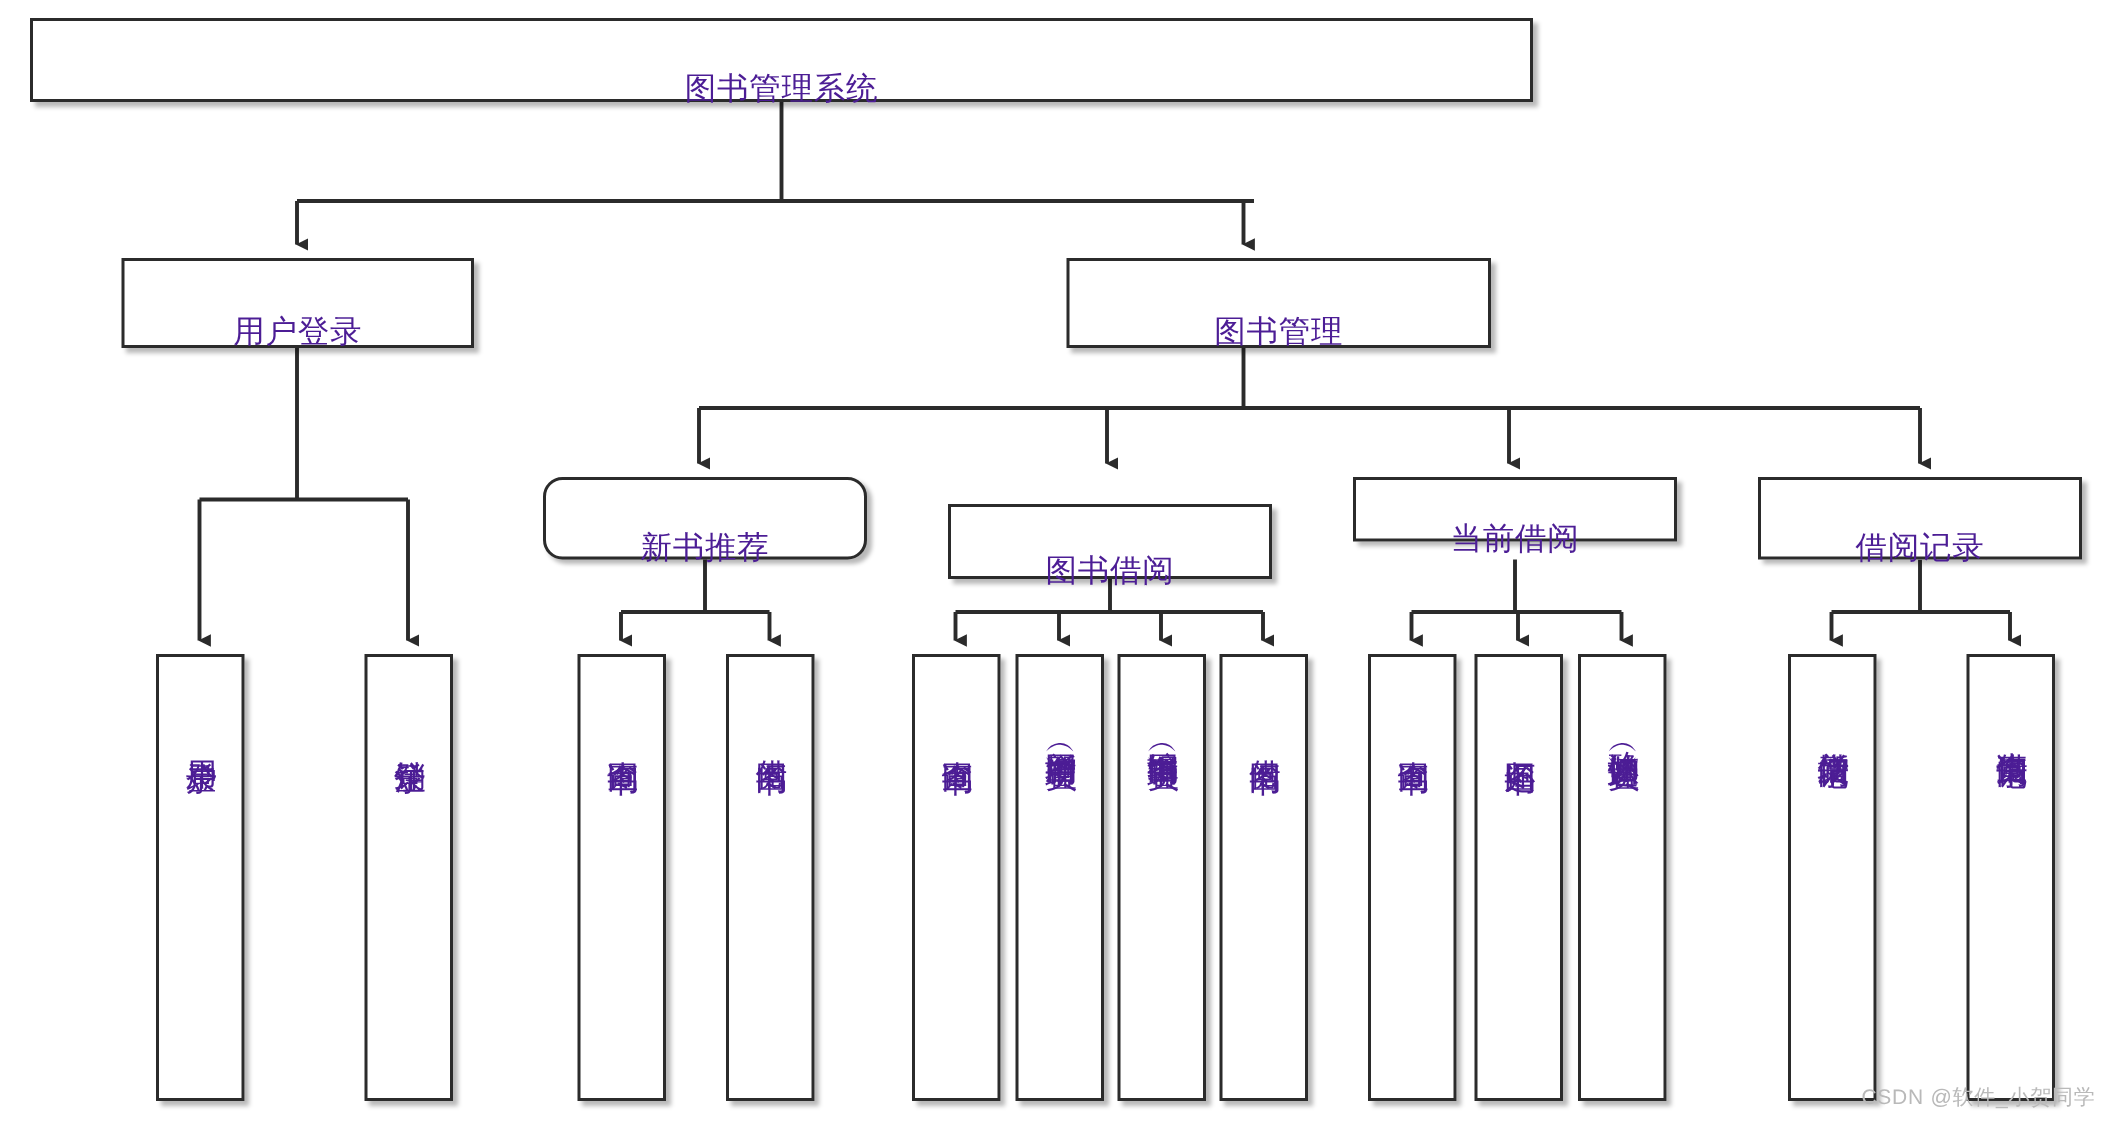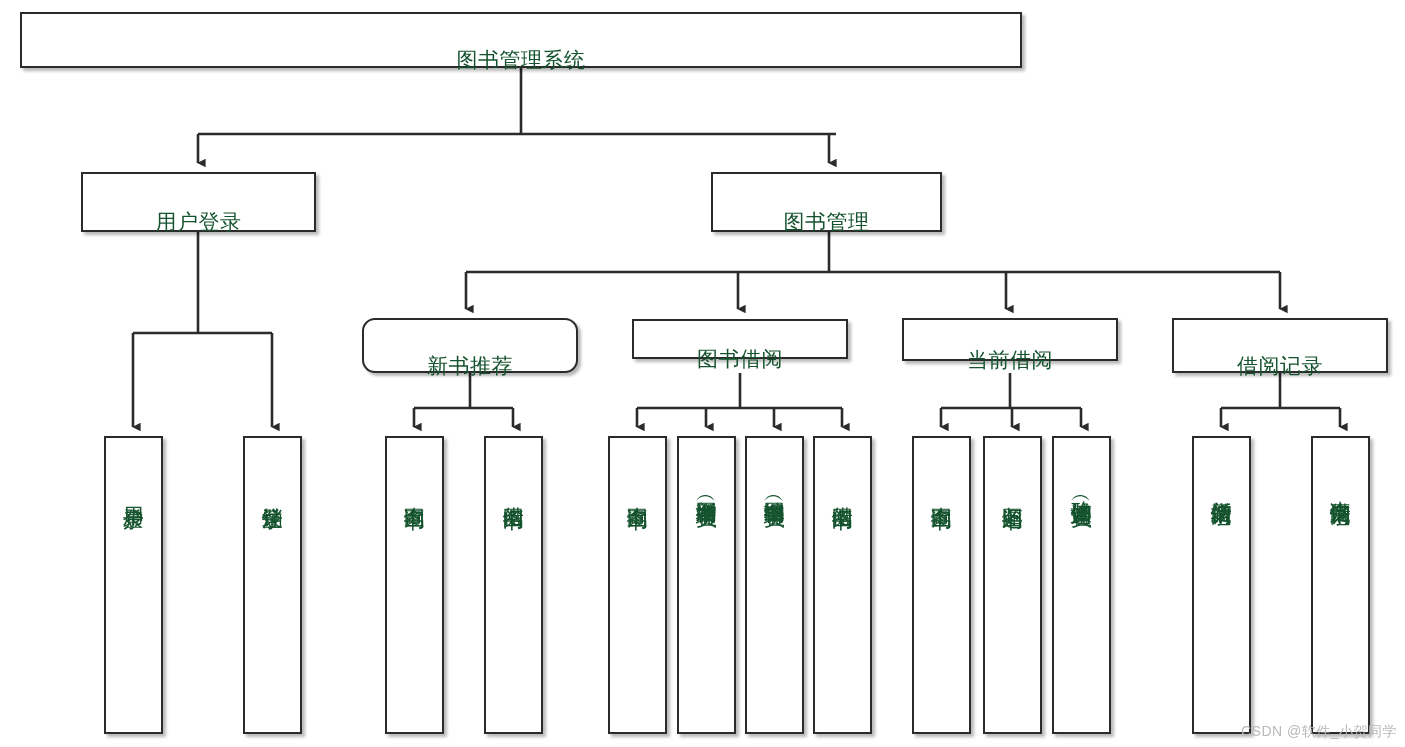--- a/index.html
+++ b/index.html
@@ -34,21 +34,21 @@
     align-items: center;
     justify-content: center;
     color: #1d1d1d;
     z-index: 2;
   }
   .node-label {
     font-size: 21px;
     line-height: 1.1;
     letter-spacing: 0.5px;
     white-space: nowrap;
-    color: #14532d;
+    color: #4c1d95;
     margin-top: 40px;
   }
   .node.leaf {
     align-items: flex-start;
     justify-content: center;
     padding-top: 12px;
   }
   .node.leaf .node-label {
     writing-mode: vertical-rl;
     text-orientation: upright;
@@ -127,28 +127,28 @@
     </g>
   </svg>
 
   <div class="node" style="left:20px; top:12px; width:1002px; height:56px;">
     <span class="node-label">图书管理系统</span>
   </div>
 
   <div class="node" style="left:81px; top:172px; width:235px; height:60px;">
     <span class="node-label">用户登录</span>
   </div>
-  <div class="node" style="left:711px; top:172px; width:231px; height:60px;">
+  <div class="node" style="left:711px; top:172px; width:283px; height:60px;">
     <span class="node-label">图书管理</span>
   </div>
 
   <div class="node" style="left:362px; top:318px; width:216px; height:55px;border-radius:13px;">
     <span class="node-label">新书推荐</span>
   </div>
-  <div class="node" style="left:632px; top:319px; width:216px; height:40px;align-items:center;">
+  <div class="node" style="left:632px; top:336px; width:216px; height:50px;align-items:center;">
     <span class="node-label">图书借阅</span>
   </div>
   <div class="node" style="left:902px; top:318px; width:216px; height:43px;">
     <span class="node-label">当前借阅</span>
   </div>
   <div class="node" style="left:1172px; top:318px; width:216px; height:55px;">
     <span class="node-label">借阅记录</span>
   </div>
 
   <div class="node leaf" style="left:104px; top:436px; width:59px; height:298px;">

